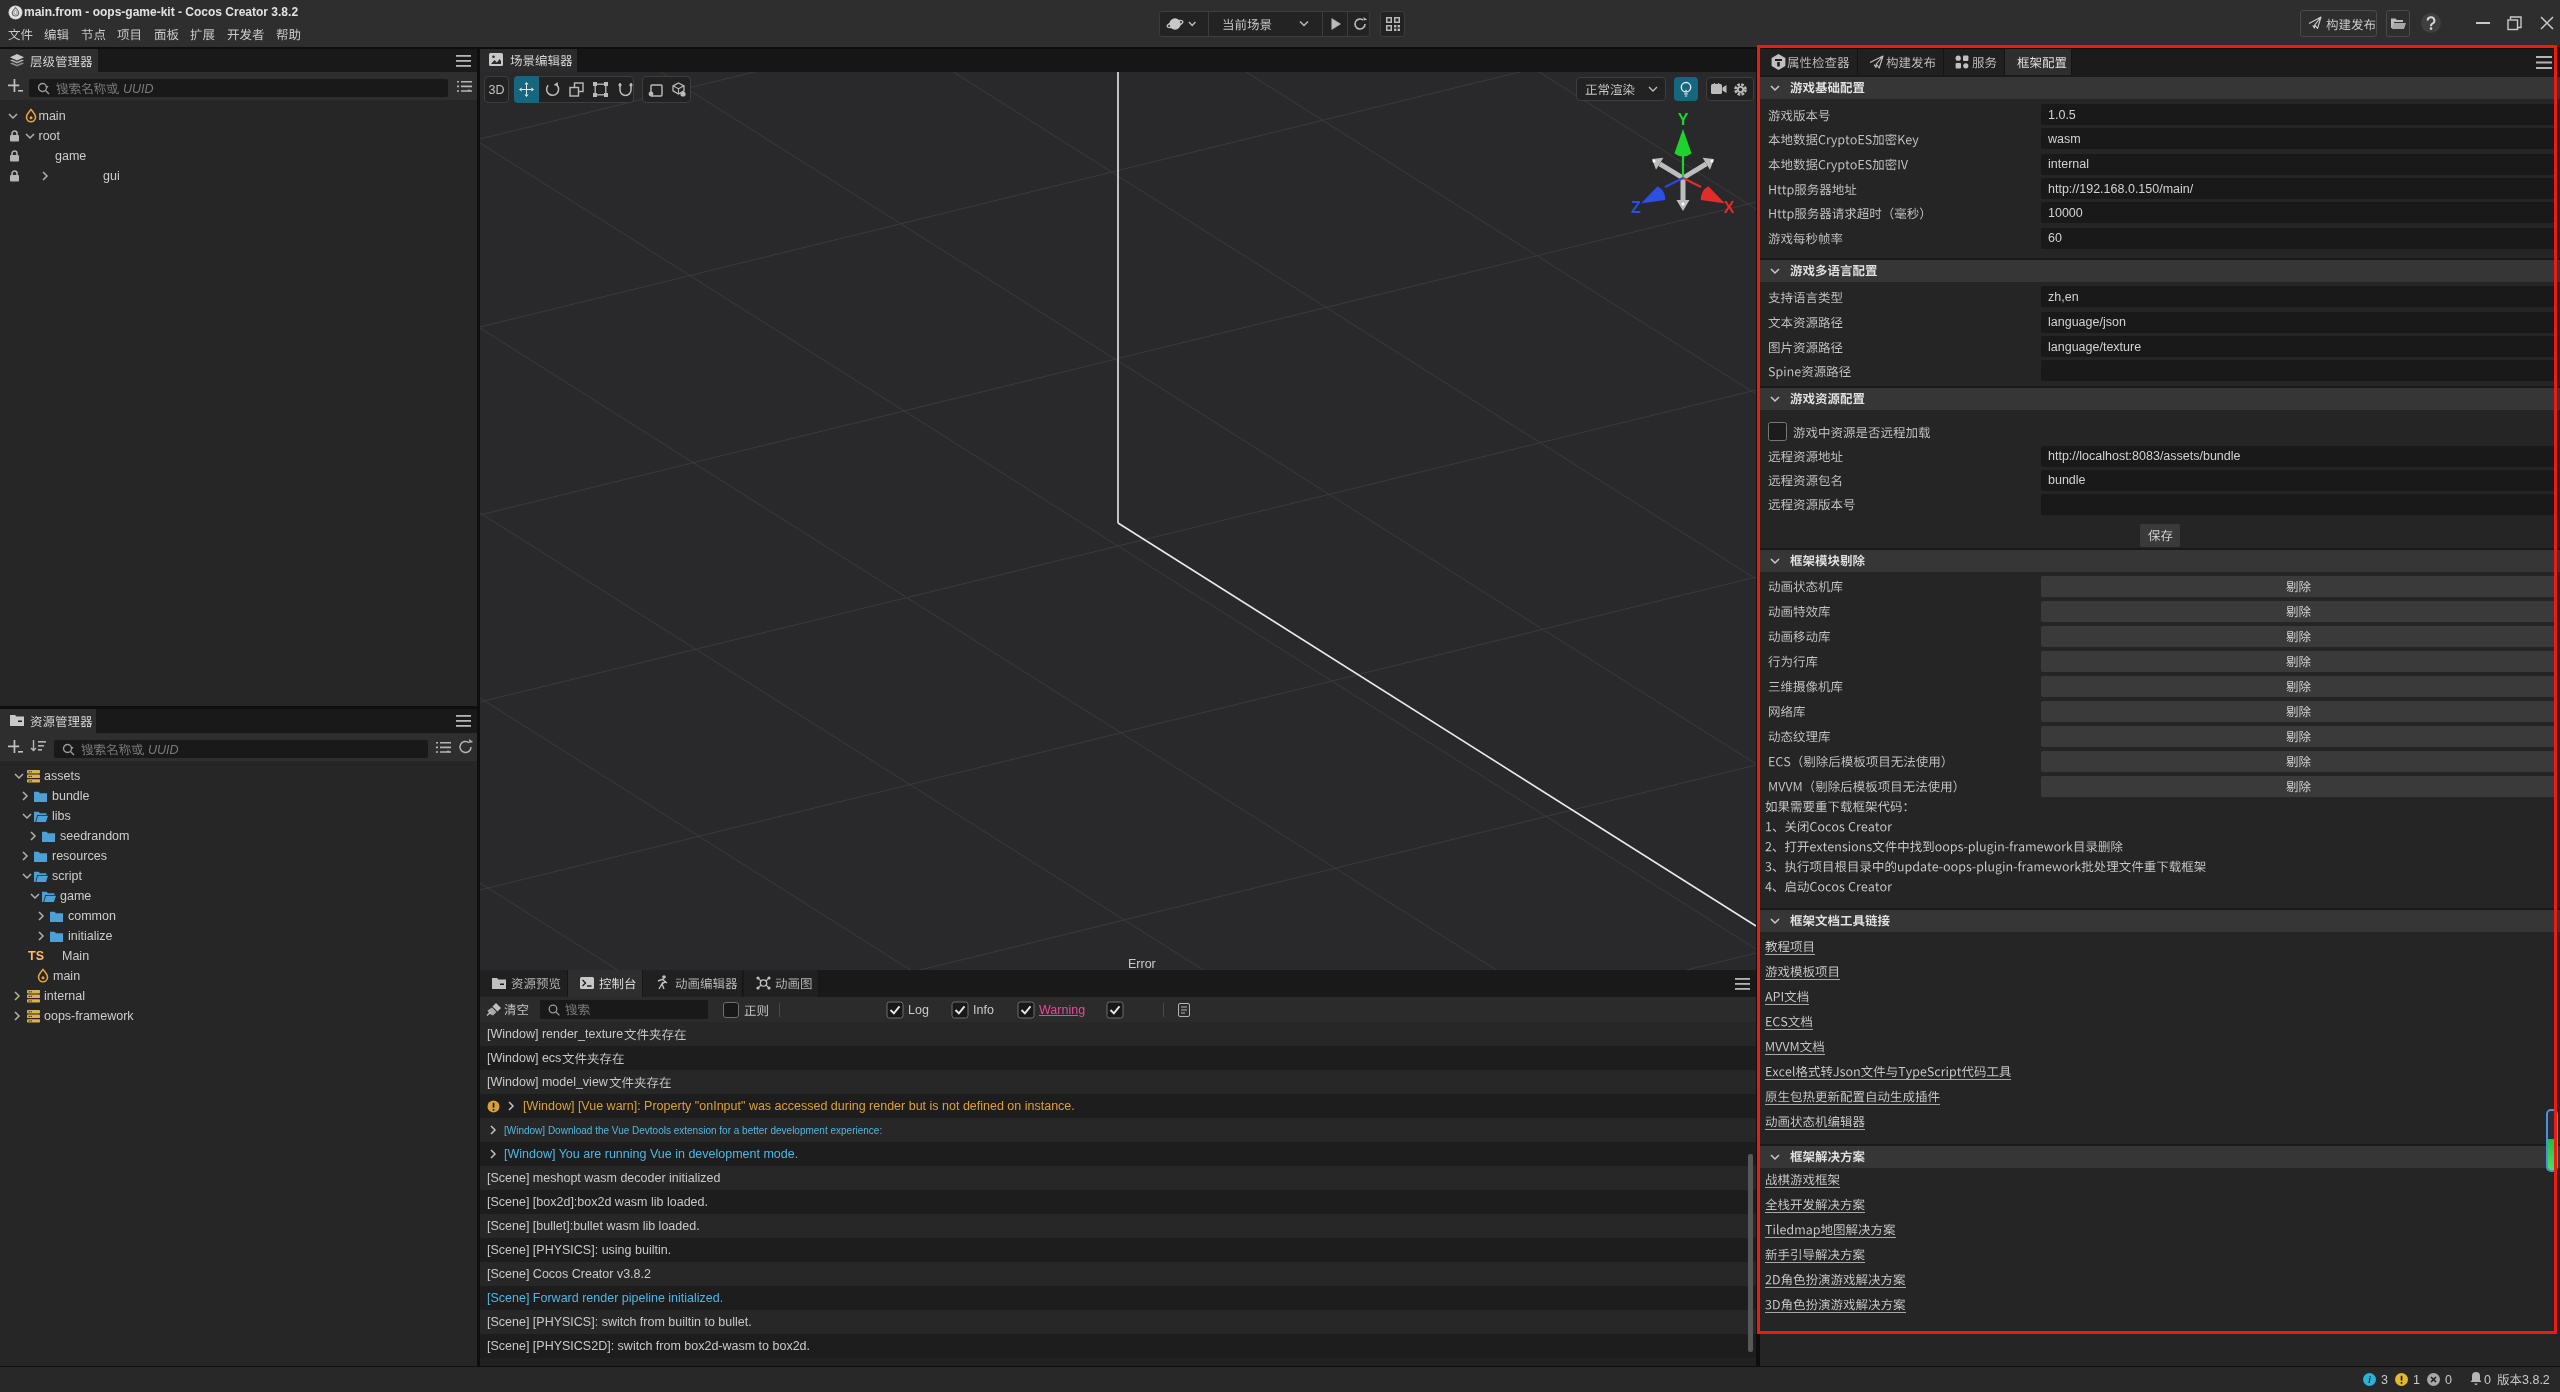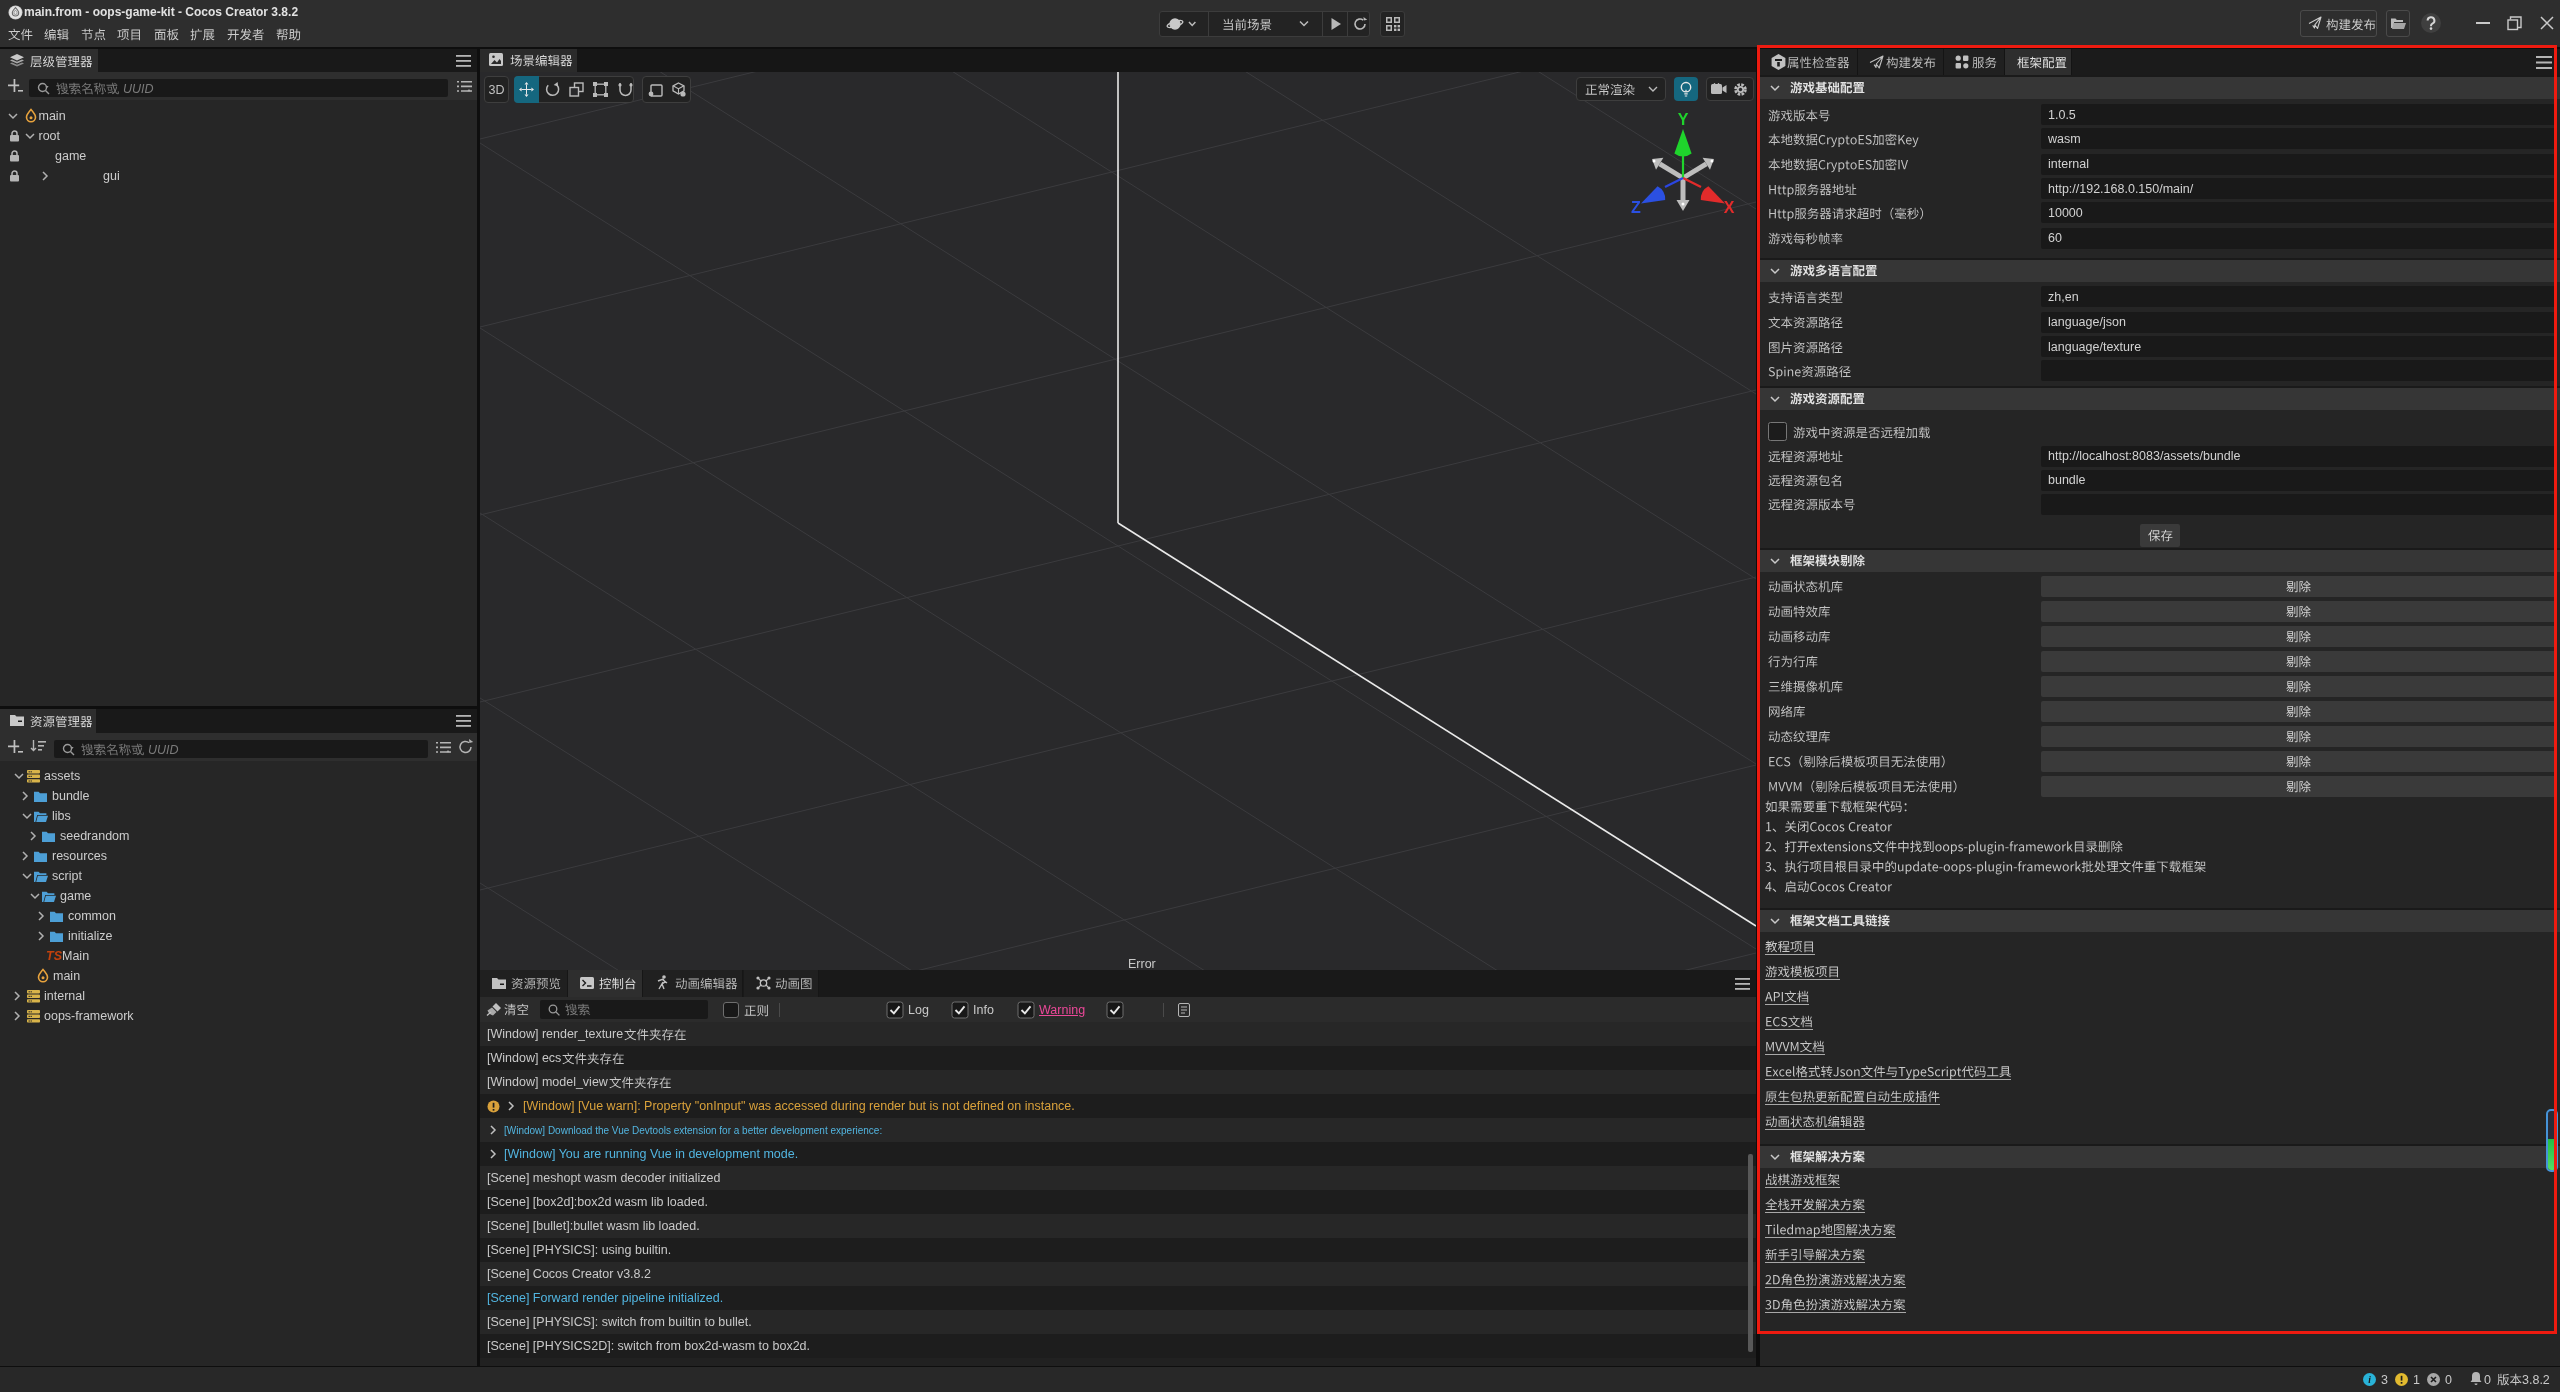--- a/index.html
+++ b/index.html
@@ -586,21 +586,21 @@
     <path d="M0 .8h4.6L6 2.2h7V11H0z"></path>
   </svg>
 <span class="s" style="left:68.0px;top:916.0px;font-size:12.5px;color:#cdcdcd;transform:translateY(-50%);">common</span>
 <svg class="t" style="left:38px;top:931px" width="7" height="10" viewBox="0 0 7 10">
     <path d="M1 1l4 4-4 4" stroke="#b0b0b0" stroke-width="1.5" fill="none"></path>
   </svg>
 <svg class="t" style="left:50px;top:931px" width="13" height="11" viewBox="0 0 13 11" fill="#4d9fd6">
     <path d="M0 .8h4.6L6 2.2h7V11H0z"></path>
   </svg>
 <span class="s" style="left:68.0px;top:936.0px;font-size:12.5px;color:#cdcdcd;transform:translateY(-50%);">initialize</span>
-<span class="s" style="left:46px;top:956.0px;font-size:12.5px;color:#c2410c;font-weight:bold;transform:translateY(-50%);font-style:italic;">TS</span>
+<span class="s" style="left:28px;top:956.0px;font-size:12.5px;color:#fdba74;font-weight:bold;transform:translateY(-50%);">TS</span>
 <span class="s" style="left:62.0px;top:956.0px;font-size:12.5px;color:#cdcdcd;transform:translateY(-50%);">Main</span>
 <svg class="t" style="left:37px;top:969px" width="12" height="14" viewBox="0 0 12 14">
     <path d="M6 .5C8.7 3.5 10.5 5.8 10.5 8.2a4.5 4.5 0 0 1-9 0C1.5 5.8 3.3 3.5 6 .5z" fill="none" stroke="#e8a33d" stroke-width="1.6"></path>
     <circle cx="6" cy="8.8" r="1.5" fill="#e8a33d"></circle>
   </svg>
 <span class="s" style="left:53.0px;top:976.0px;font-size:12.5px;color:#cdcdcd;transform:translateY(-50%);">main</span>
 <svg class="t" style="left:14px;top:991px" width="7" height="10" viewBox="0 0 7 10">
     <path d="M1 1l4 4-4 4" stroke="#b0b0b0" stroke-width="1.5" fill="none"></path>
   </svg>
 <svg class="t" style="left:27px;top:990px" width="13" height="13" viewBox="0 0 13 13" fill="#d8b44a">

